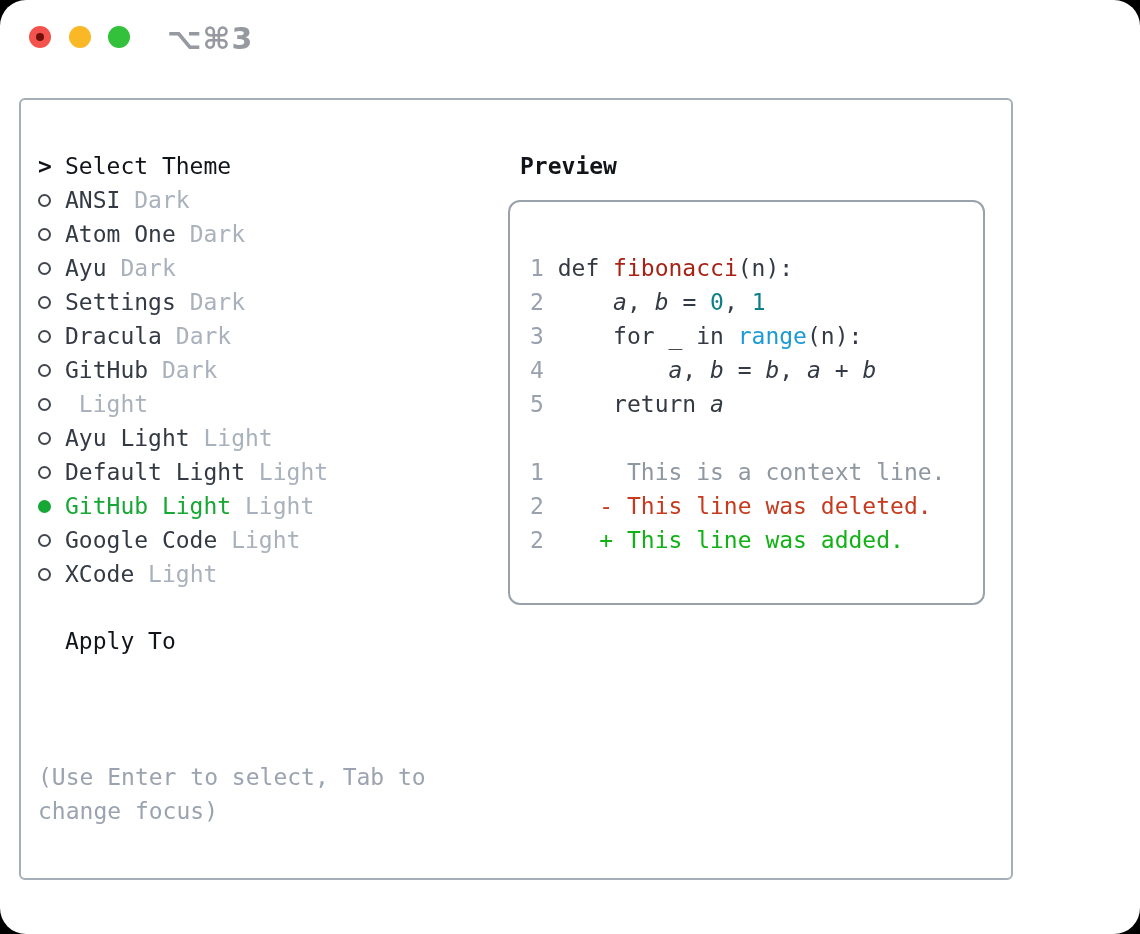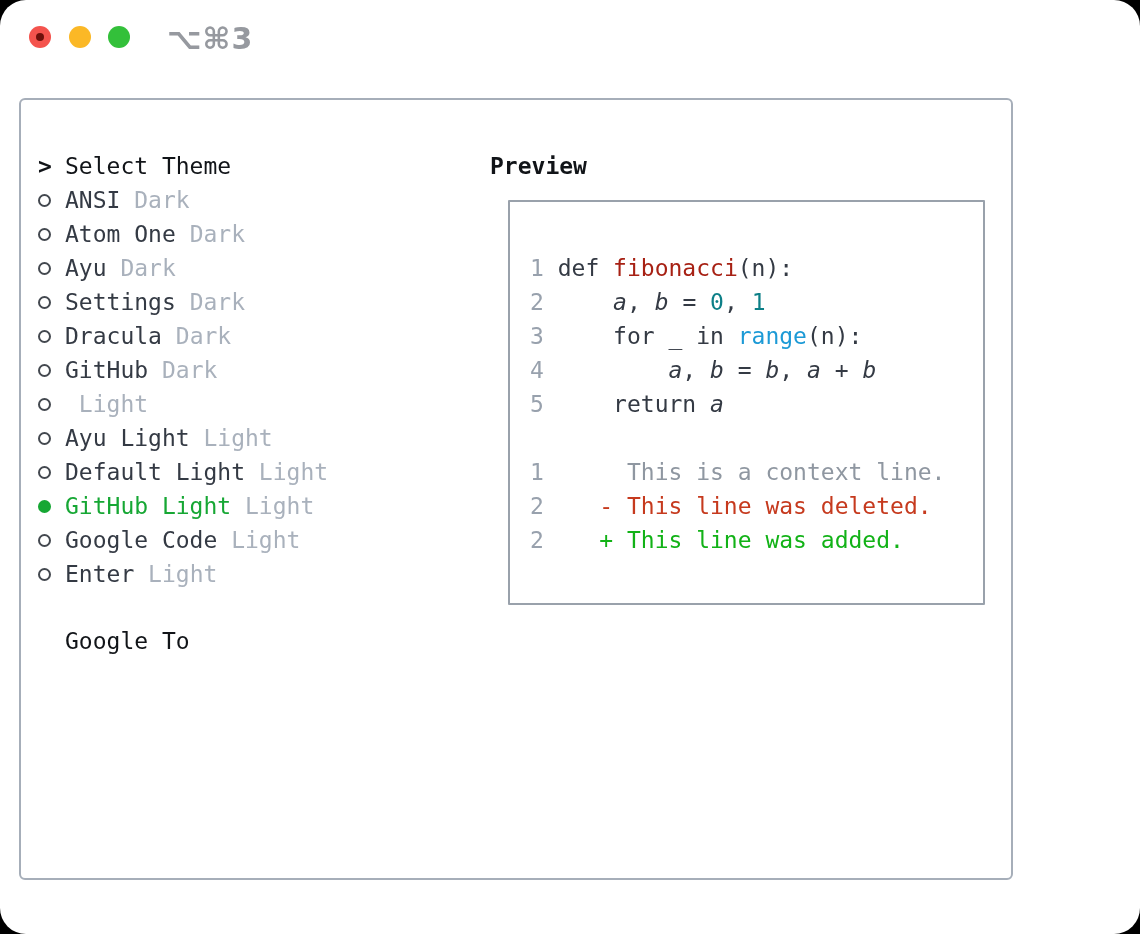--- a/index.html
+++ b/index.html
@@ -43,26 +43,26 @@
   .name.selected { color:var(--selection-green); }
   .variant { color:var(--muted-gray); margin-left:0.602em; }
   .apply-section { position:absolute; left:38px; top:624px; }
   .apply-label { color:#111418; }
   .hint {
     position:absolute; left:38px; top:760px; width:432px;
     color:#9aa3af;
   }
   
   .preview-label {
-    position:absolute; left:490px; top:149px; height:34px; line-height:34px;
+    position:absolute; left:520px; top:149px; height:34px; line-height:34px;
     font-weight:bold; color:#111418; font-size:23px;
   }
   .preview-box {
     position:absolute; left:508px; top:200px; width:477px; height:405px;
-    border:2px solid #99a1ab; border-radius:1px; box-sizing:border-box;
+    border:2px solid #99a1ab; border-radius:12px; box-sizing:border-box;
   }
   .code { padding:49px 0 0 20px; white-space:pre; }
   .code-line { min-height:34px; }
   .seg-lineno { color:var(--lineno-gray); }
   .seg-code   { color:var(--code-plain); }
   .seg-fn     { color:var(--function-red); }
   .seg-num    { color:var(--number-teal); }
   .seg-blue   { color:var(--builtin-blue); }
   .seg-var    { color:var(--code-plain); font-style:italic; }
   .seg-ctx    { color:var(--context-gray); }
@@ -94,30 +94,31 @@
       <div class="row"><span class="marker"><span class="dot"></span></span><span class="name">Atom One</span><span class="variant">Dark</span></div>
       <div class="row"><span class="marker"><span class="dot"></span></span><span class="name">Ayu</span><span class="variant">Dark</span></div>
       <div class="row"><span class="marker"><span class="dot"></span></span><span class="name">Settings</span><span class="variant">Dark</span></div>
       <div class="row"><span class="marker"><span class="dot"></span></span><span class="name">Dracula</span><span class="variant">Dark</span></div>
       <div class="row"><span class="marker"><span class="dot"></span></span><span class="name">GitHub</span><span class="variant">Dark</span></div>
       <div class="row"><span class="marker"><span class="dot"></span></span><span class="variant">Light</span></div>
       <div class="row"><span class="marker"><span class="dot"></span></span><span class="name">Ayu Light</span><span class="variant">Light</span></div>
       <div class="row"><span class="marker"><span class="dot"></span></span><span class="name">Default Light</span><span class="variant">Light</span></div>
       <div class="row"><span class="marker"><span class="dot filled"></span></span><span class="name selected">GitHub Light</span><span class="variant">Light</span></div>
       <div class="row"><span class="marker"><span class="dot"></span></span><span class="name">Google Code</span><span class="variant">Light</span></div>
-      <div class="row"><span class="marker"><span class="dot"></span></span><span class="name">Enter</span><span class="variant">Light</span></div>
+      <div class="row"><span class="marker"><span class="dot"></span></span><span class="name">XCode</span><span class="variant">Light</span></div>
     </div>
 
   <div class="apply-section mono">
     <div class="row">
       <span class="marker"></span>
-      <span class="apply-label">Google To</span>
+      <span class="apply-label">Apply To</span>
     </div>
   </div>
 
+  <div class="hint mono">(Use Enter to select, Tab to change focus)</div>
 
   <div class="preview-label">Preview</div>
 
   <div class="preview-box">
     <div class="code mono" id="code-lines"><div class="code-line"><span class="seg-lineno">1</span><span class="seg-code"> def </span><span class="seg-fn">fibonacci</span><span class="seg-code">(n):</span></div><div class="code-line"><span class="seg-lineno">2</span><span class="seg-code">     </span><span class="seg-var">a</span><span class="seg-code">, </span><span class="seg-var">b</span><span class="seg-code"> = </span><span class="seg-num">0</span><span class="seg-code">, </span><span class="seg-num">1</span></div><div class="code-line"><span class="seg-lineno">3</span><span class="seg-code">     for _ in </span><span class="seg-blue">range</span><span class="seg-code">(n):</span></div><div class="code-line"><span class="seg-lineno">4</span><span class="seg-code">         </span><span class="seg-var">a</span><span class="seg-code">, </span><span class="seg-var">b</span><span class="seg-code"> = </span><span class="seg-var">b</span><span class="seg-code">, </span><span class="seg-var">a</span><span class="seg-code"> + </span><span class="seg-var">b</span></div><div class="code-line"><span class="seg-lineno">5</span><span class="seg-code">     return </span><span class="seg-var">a</span></div><div class="code-line"></div><div class="code-line"><span class="seg-lineno">1</span><span class="seg-ctx">      This is a context line.</span></div><div class="code-line"><span class="seg-lineno">2</span><span class="seg-del">    - This line was deleted.</span></div><div class="code-line"><span class="seg-lineno">2</span><span class="seg-add">    + This line was added.</span></div></div>
   </div>
 
 </div>
 
 </body></html>

